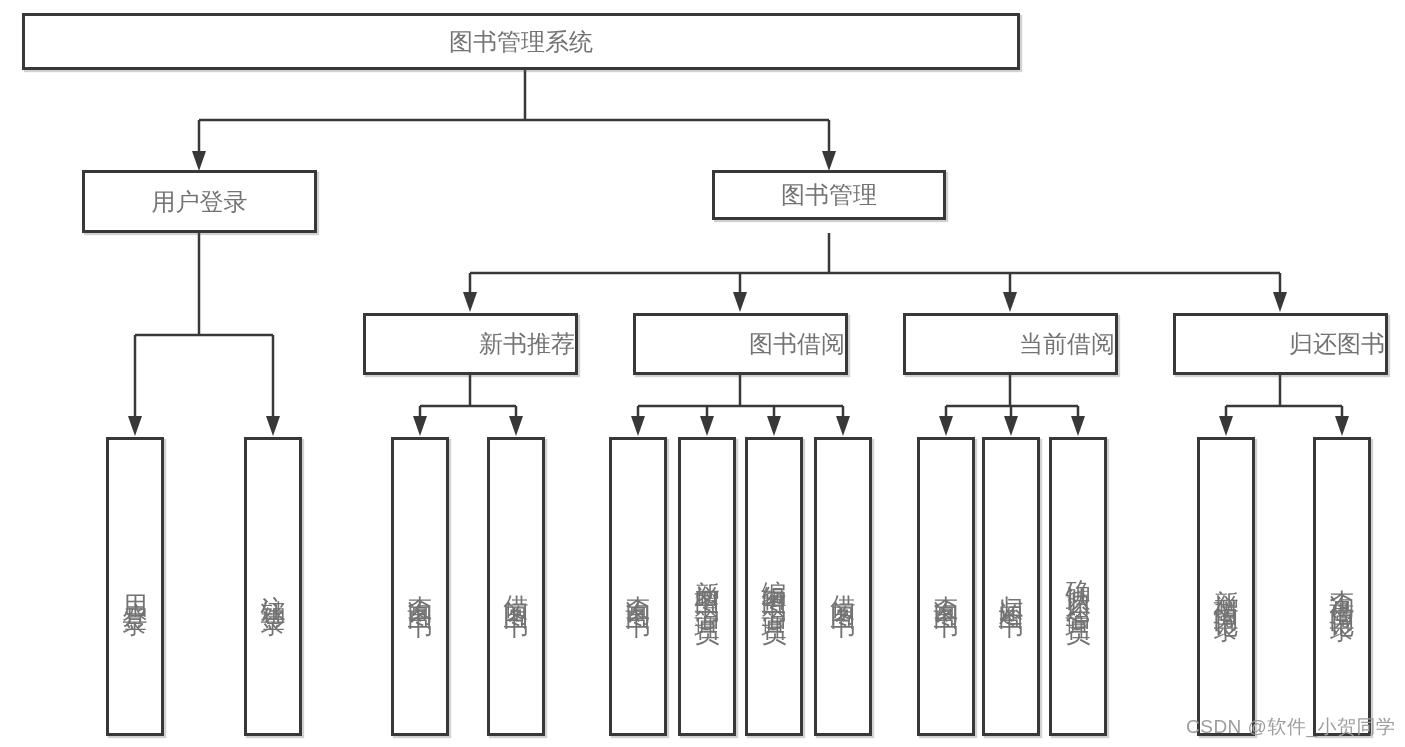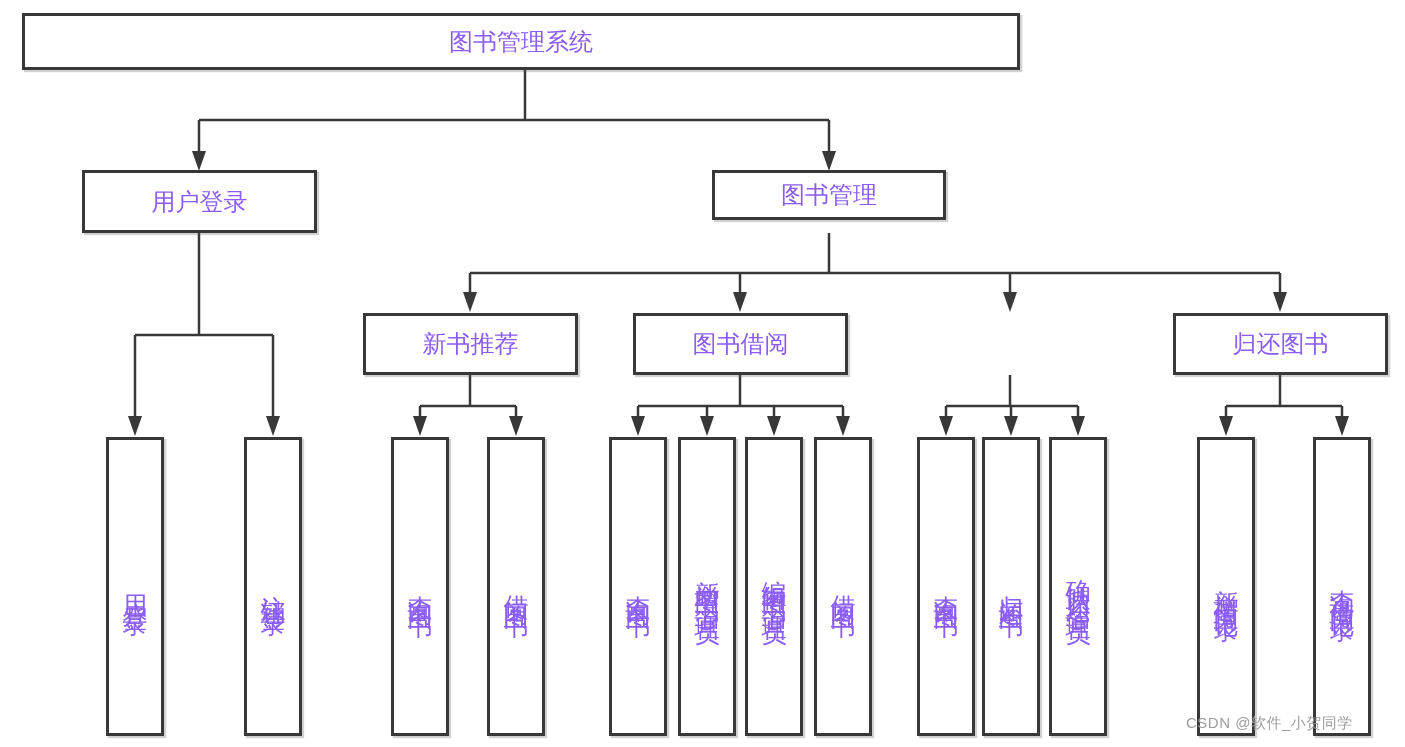--- a/index.html
+++ b/index.html
@@ -24,33 +24,33 @@
     z-index: 1;
   }
   .box {
     position: absolute;
     box-sizing: border-box;
     border: 3px solid #383838;
     background: #ffffff;
     display: flex;
     align-items: center;
     justify-content: center;
-    color: #8b5cf6;
+    color: #737373;
     z-index: 2;
     box-shadow: 2px 2px 1px rgba(90, 90, 90, 0.28);
   }
   .hlabel {
     font-size: 24px;
     line-height: 1;
     white-space: nowrap;
   }
   .root-box   { left: 22px;  top: 13px;  width: 998px; height: 57px; }
   .l2a        { left: 82px;  top: 170px; width: 235px; height: 63px; }
   .l2b        { left: 712px; top: 170px; width: 234px; height: 50px; }
-  .l3         { top: 313px; width: 215px; height: 62px; }
+  .l3         { top: 313px; width: 215px; height: 62px; justify-content: flex-end; }
   .l3a { left: 363px; }
   .l3b { left: 633px; }
   .l3c { left: 903px; }
   .l3d { left: 1173px; }
   .vcol {
     top: 437px;
     width: 58px;
     height: 299px;
   }
   .vcol .vlabel {
@@ -72,21 +72,21 @@
   .c09 { left: 917px; }
   .c10 { left: 982px; }
   .c11 { left: 1049px; }
   .c12 { left: 1197px; }
   .c13 { left: 1313px; }
   .watermark {
     position: absolute;
     left: 1186px;
     top: 714px;
     width: 212px;
-    font-size: 15px;
+    font-size: 19px;
     color: #9d9d9d;
     white-space: nowrap;
     z-index: 3;
     letter-spacing: 0.5px;
   }
   .connectors path {
     stroke: #383838;
     stroke-width: 2.5;
     fill: none;
   }
@@ -160,20 +160,23 @@
   <div class="box l2b">
     <span class="hlabel">图书管理</span>
   </div>
 
   <div class="box l3 l3a">
     <span class="hlabel">新书推荐</span>
   </div>
   <div class="box l3 l3b">
     <span class="hlabel">图书借阅</span>
   </div>
+  <div class="box l3 l3c">
+    <span class="hlabel">当前借阅</span>
+  </div>
   <div class="box l3 l3d">
     <span class="hlabel">归还图书</span>
   </div>
 
   <div class="box vcol c01">
     <span class="vlabel">用户登录</span>
   </div>
   <div class="box vcol c02">
     <span class="vlabel">注销登录</span>
   </div>

